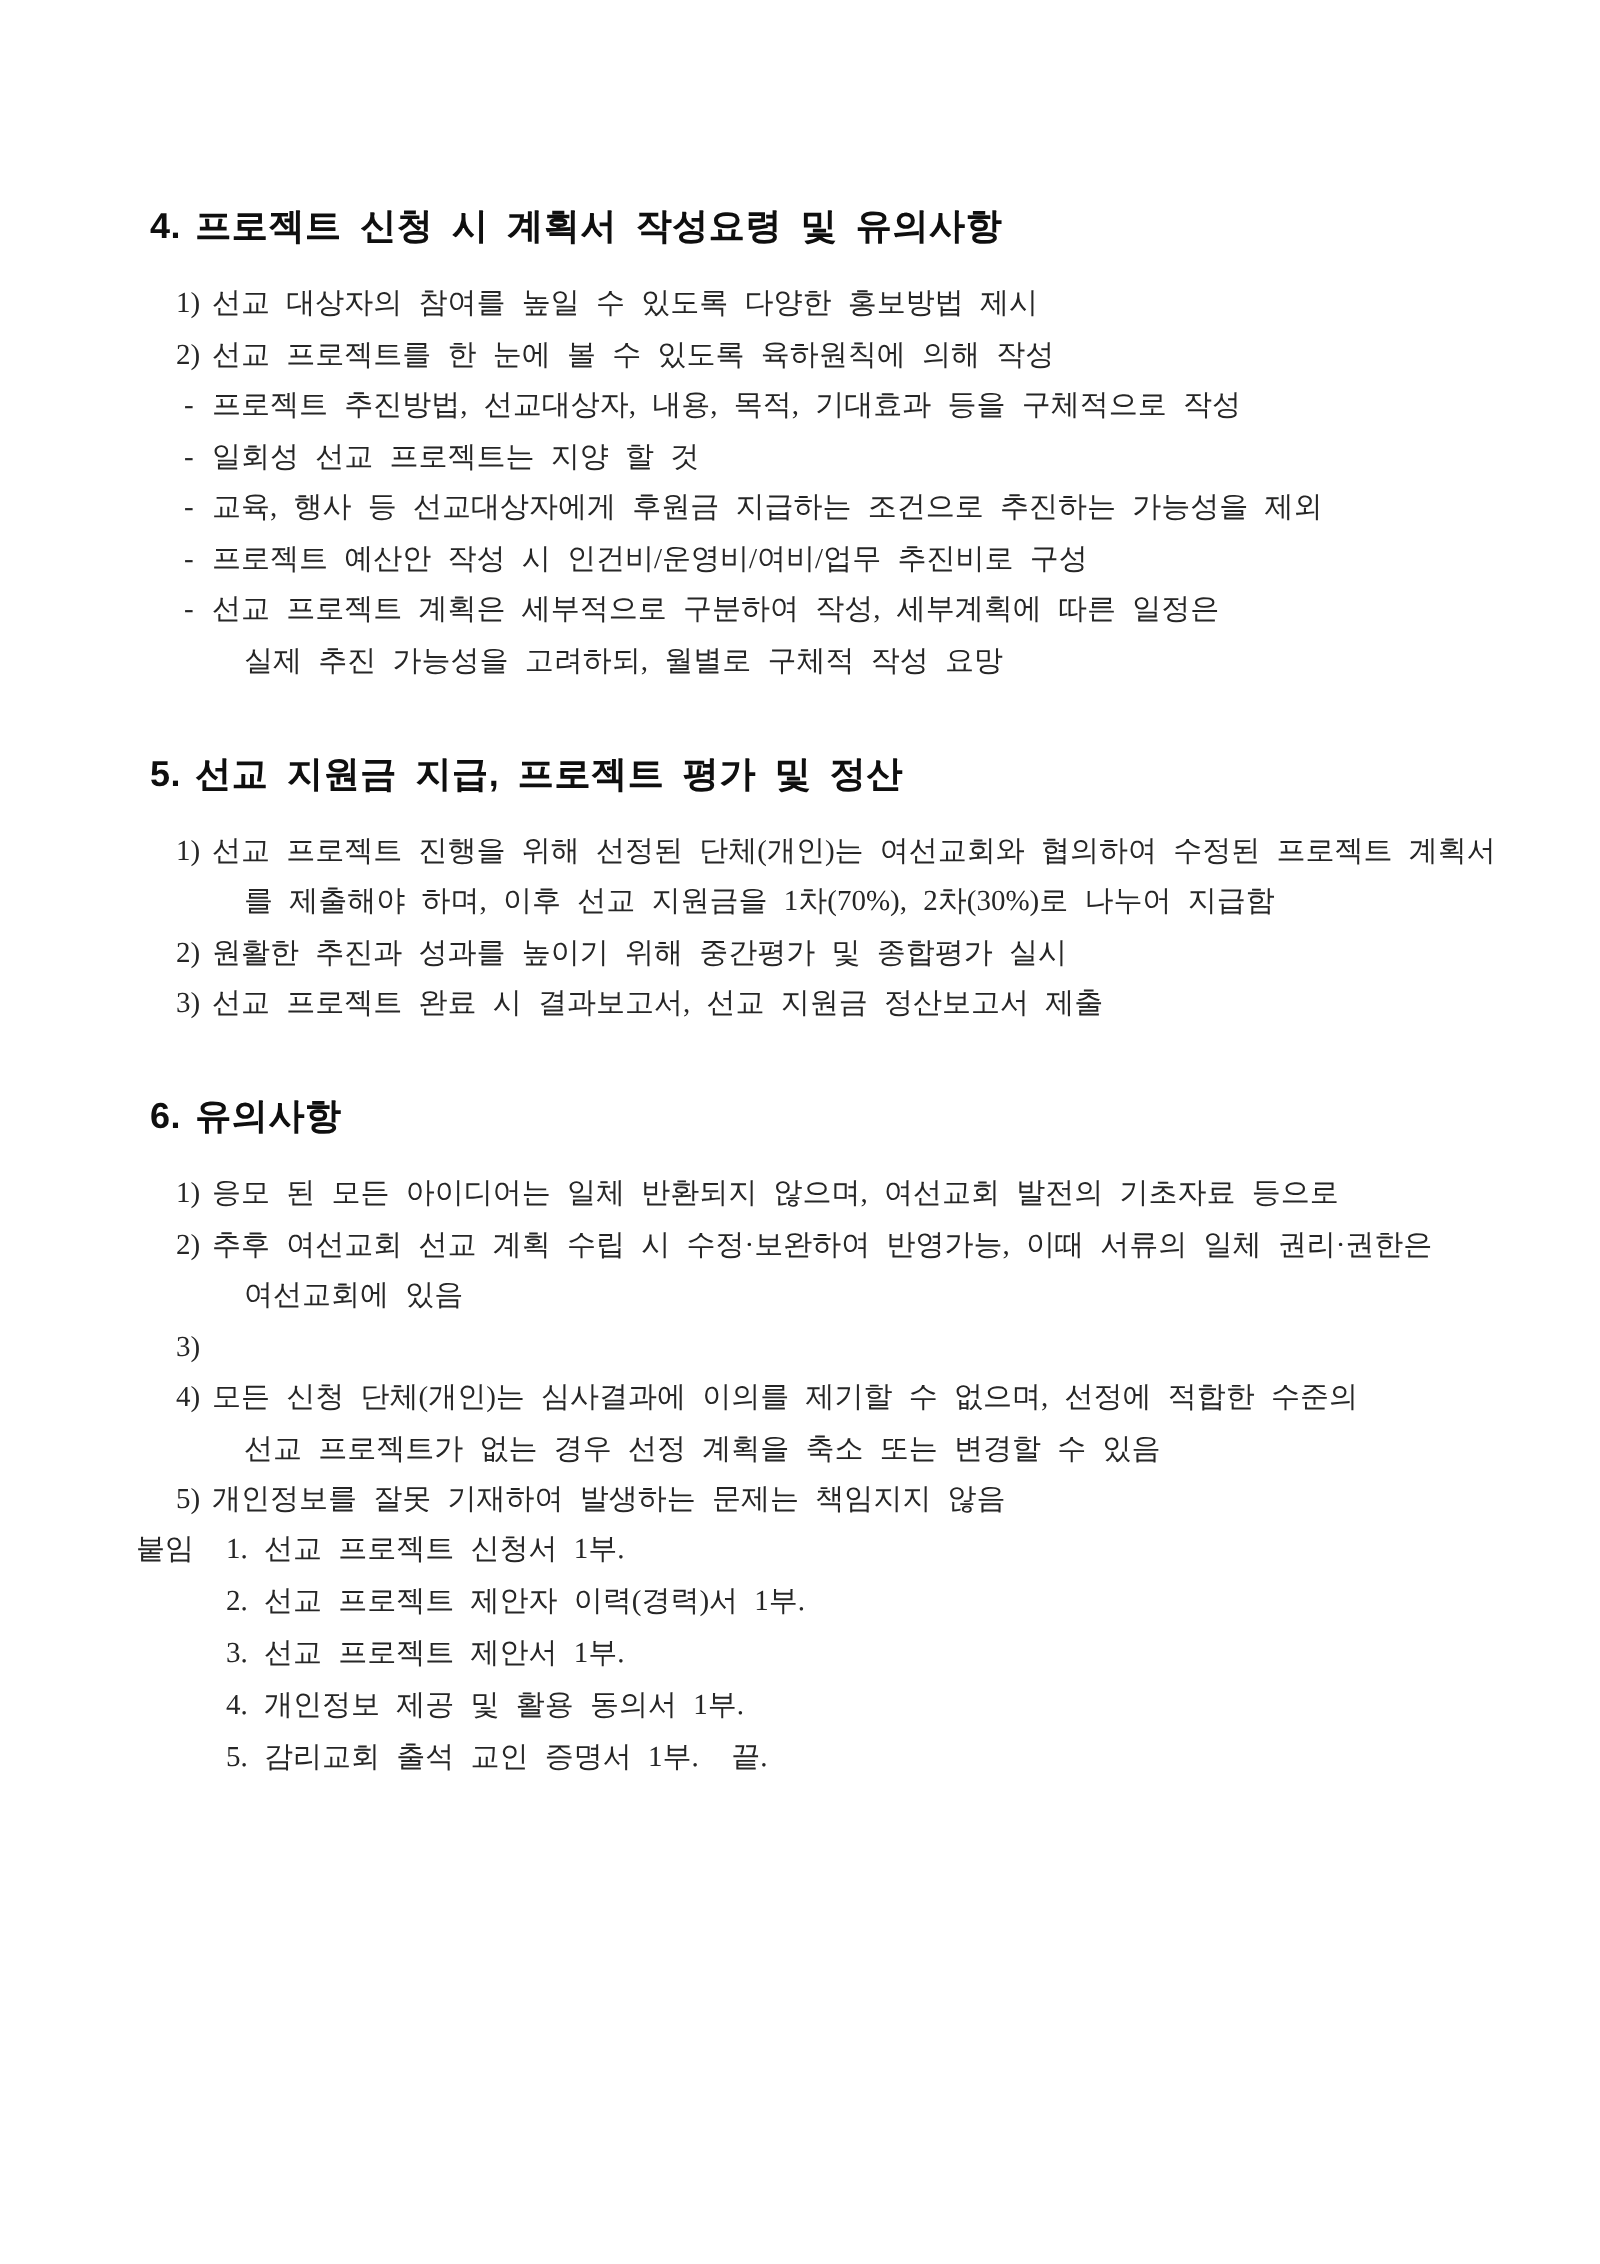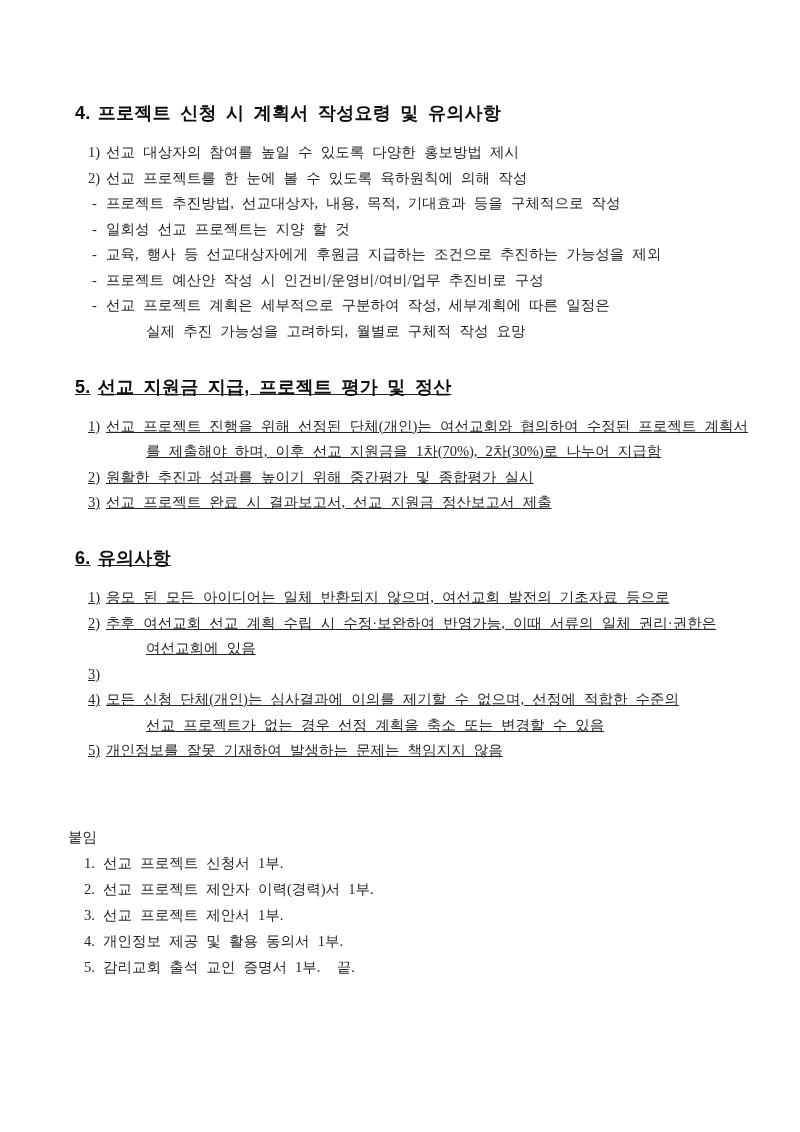--- a/index.html
+++ b/index.html
@@ -14,21 +14,21 @@
     font-family: "Liberation Serif", "DejaVu Serif", serif;
     color: #262626;
   }
   .page {
     box-sizing: border-box;
     width: 800px;
     height: 1132px;
     padding: 102px 48px 0 68px;
   }
   .sec { margin: 0; }
-  .sec + .sec { margin-top: 33px; text-decoration: underline; }
+  .sec + .sec { margin-top: 33px; }
   .sec-h {
     margin: 0 0 15px 7px;
     font-family: "Liberation Sans", "DejaVu Sans", sans-serif;
     font-size: 18px;
     font-weight: bold;
     color: #0f0f0f;
     letter-spacing: 0.3px;
     word-spacing: 4px;
     line-height: 23px;
   }
@@ -40,29 +40,27 @@
     line-height: 24px;
     word-spacing: 4.5px;
     color: #262626;
   }
   .line + .line { margin-top: 1.5px; }
   .line .mk { flex: none; width: 18px; }
   .line .tx { white-space: pre-wrap; }
   .line.num  { margin-left: 20px; }
   .line.dash { margin-left: 24px; }
   .line.dash .mk { width: 14px; }
-  .line.cont { margin-left: 78px; }
+  .line.cont { margin-left: 54px; }
   .attach {
-    margin-top: 62px;
     display: flex;
     align-items: flex-start;
     font-size: 14.5px;
     line-height: 26px;
     word-spacing: 4.5px;
-    flex-direction: column;
   }
   .attach-label { flex: none; }
   .attach-items { margin-left: 16px; }
   .a-line { white-space: pre-wrap; }
 </style>
 </head>
 <body>
 
 <div class="page">
 

